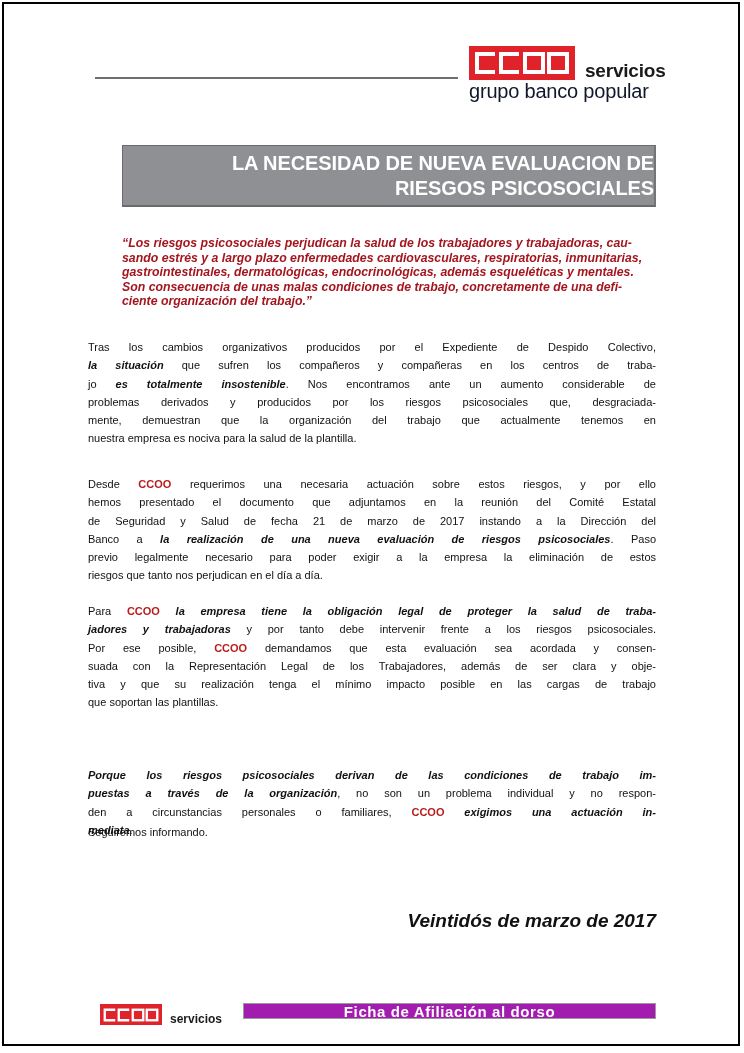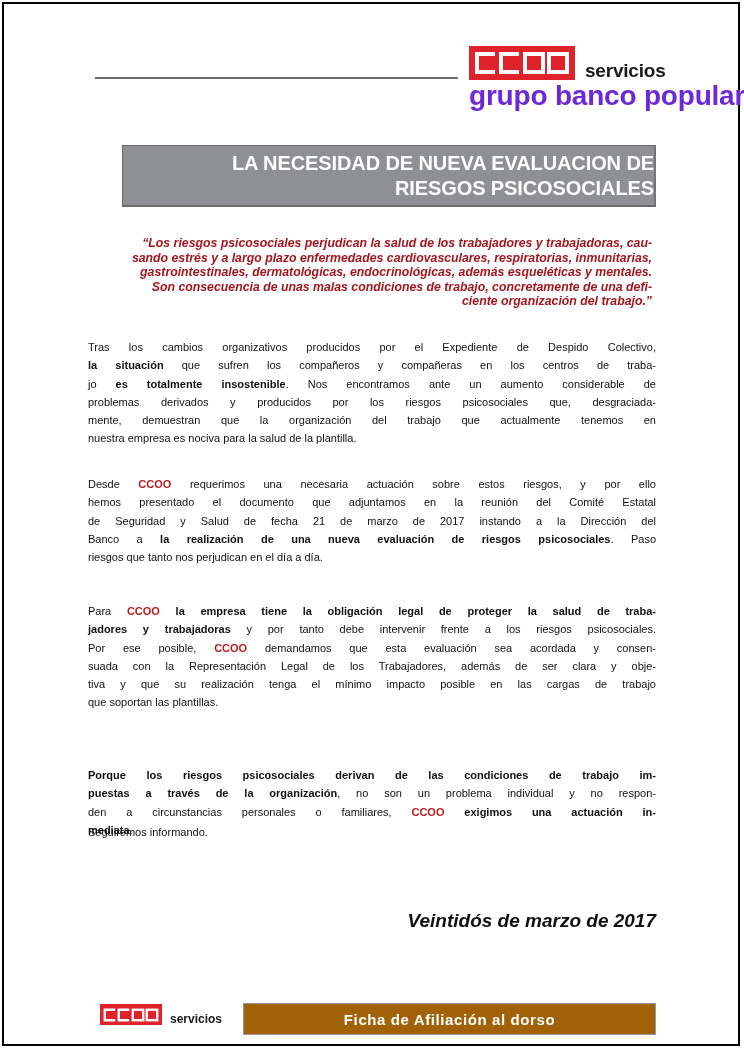--- a/index.html
+++ b/index.html
@@ -7,51 +7,51 @@
            font-family: "Liberation Sans", sans-serif; color: #111; }
     .page-border { position: absolute; left: 2px; top: 2px; width: 738px; height: 1044px;
                    border: 2px solid #000; box-sizing: border-box; }
 
     
     .header-rule { position: absolute; left: 95px; top: 77px; width: 363px; height: 2px; background: #6e6e6e; }
     .logo { position: absolute; background: #e0232b; display: flex; align-items: center; justify-content: center; }
     .logo-top { left: 469px; top: 46px; width: 106px; height: 34px; }
     .logo svg { display: block; }
     .header-servicios { position: absolute; left: 585px; top: 60px; font-size: 19px; font-weight: bold; color: #1a1a1a; letter-spacing: -0.2px; }
-    .header-group { position: absolute; left: 469px; top: 80px; font-size: 28px; font-weight: bold; color: #6d28d9; letter-spacing: -0.2px; white-space: nowrap; }
+    .header-group { position: absolute; left: 469px; top: 80px; font-size: 20px; font-weight: normal; color: #0f172a; letter-spacing: -0.2px; white-space: nowrap; }
 
     
     .title-box { position: absolute; left: 122px; top: 145px; width: 534px; height: 62px;
                  background: #8f9093; border: 1px solid #6a6a6a; border-right: 2px solid #757575; border-bottom: 2px solid #6a6a6a;
                  box-sizing: border-box; display: flex; flex-direction: column; align-items: flex-end; justify-content: center; }
     .title-line { color: #ffffff; font-size: 20px; font-weight: bold; line-height: 25px; letter-spacing: -0.1px; }
 
     
     .quote { position: absolute; left: 122px; top: 236px; width: 530px; color: #a4161f;
              font-size: 12.3px; font-style: italic; font-weight: bold; line-height: 14.6px; text-align: left; }
-    .quote p { margin: 0; white-space: nowrap; text-align: right; }
+    .quote p { margin: 0; white-space: nowrap; }
 
     
     .para { position: absolute; left: 88px; width: 568px; font-size: 11px; line-height: 18.3px; color: #111; }
     .para .ln { display: block; white-space: nowrap; text-align: justify; text-align-last: justify; }
     .para .ln.last { text-align-last: left; }
-    .b { font-weight: bold; }
+    .b { font-weight: bold; font-style: italic; }
     .red { color: #b91c1c; font-weight: bold; }
     .p1 { top: 338px; }
     .p2 { top: 475px; }
     .p3 { top: 602px; }
     .p4 { top: 766px; }
     .p5 { top: 823px; }
 
     .date { position: absolute; right: 88px; top: 910px; font-size: 19px; font-weight: bold; font-style: italic; color: #111; }
 
     
     .logo-foot { left: 100px; top: 1004px; width: 62px; height: 21px; }
     .footer-servicios { position: absolute; left: 170px; top: 1012px; font-size: 12px; font-weight: bold; color: #1a1a1a; }
-    .footer-bar { position: absolute; left: 243px; top: 1003px; width: 413px; height: 32px; background: #a16207;
+    .footer-bar { position: absolute; left: 243px; top: 1003px; width: 413px; height: 16px; background: #a21caf;
                   border: 1px solid #9a9a9a; box-sizing: border-box; display: flex; align-items: center; justify-content: center; }
     .footer-bar span { color: #fff; font-weight: bold; font-size: 15px; letter-spacing: 0.6px; }
   </style>
 </head>
 <body>
 
 <div class="page-border"></div>
 
 <div class="header-rule"></div>
 <div class="logo logo-top" title="CCOO">
@@ -87,20 +87,21 @@
   <span class="ln"><span>problemas derivados y producidos por los riesgos psicosociales que, desgraciada-</span></span>
   <span class="ln"><span>mente, demuestran que la organización del trabajo que actualmente tenemos en</span></span>
   <span class="ln last"><span>nuestra empresa es nociva para la salud de la plantilla.</span></span>
 </div>
 
 <div class="para p2">
   <span class="ln"><span>Desde </span><span class="red">CCOO</span><span> requerimos una necesaria actuación sobre estos riesgos, y por ello</span></span>
   <span class="ln"><span>hemos presentado el documento que adjuntamos en la reunión del Comité Estatal</span></span>
   <span class="ln"><span>de Seguridad y Salud de fecha 21 de marzo de 2017 instando a la Dirección del</span></span>
   <span class="ln"><span>Banco a </span><span class="b">la realización de una nueva evaluación de riesgos psicosociales</span><span>. Paso</span></span>
+  <span class="ln"><span>previo legalmente necesario para poder exigir a la empresa la eliminación de estos</span></span>
   <span class="ln last"><span>riesgos que tanto nos perjudican en el día a día.</span></span>
 </div>
 
 <div class="para p3">
   <span class="ln"><span>Para </span><span class="red">CCOO</span><span class="b"> la empresa tiene la obligación legal de proteger la salud de traba-</span></span>
   <span class="ln"><span class="b">jadores y trabajadoras</span><span> y por tanto debe intervenir frente a los riesgos psicosociales.</span></span>
   <span class="ln"><span>Por ese posible, </span><span class="red">CCOO</span><span>  demandamos que esta evaluación  sea acordada y consen-</span></span>
   <span class="ln"><span>suada con la Representación Legal de los Trabajadores, además de ser clara y obje-</span></span>
   <span class="ln"><span>tiva y que su realización tenga el mínimo impacto posible en  las cargas de trabajo</span></span>
   <span class="ln last"><span>que soportan las plantillas.</span></span>

